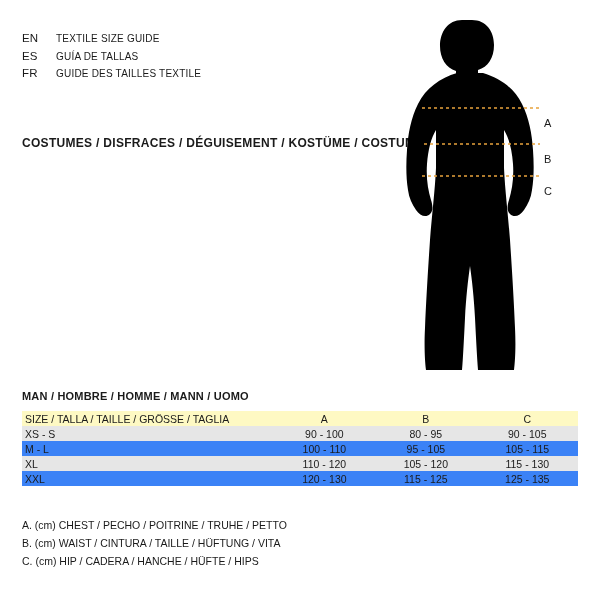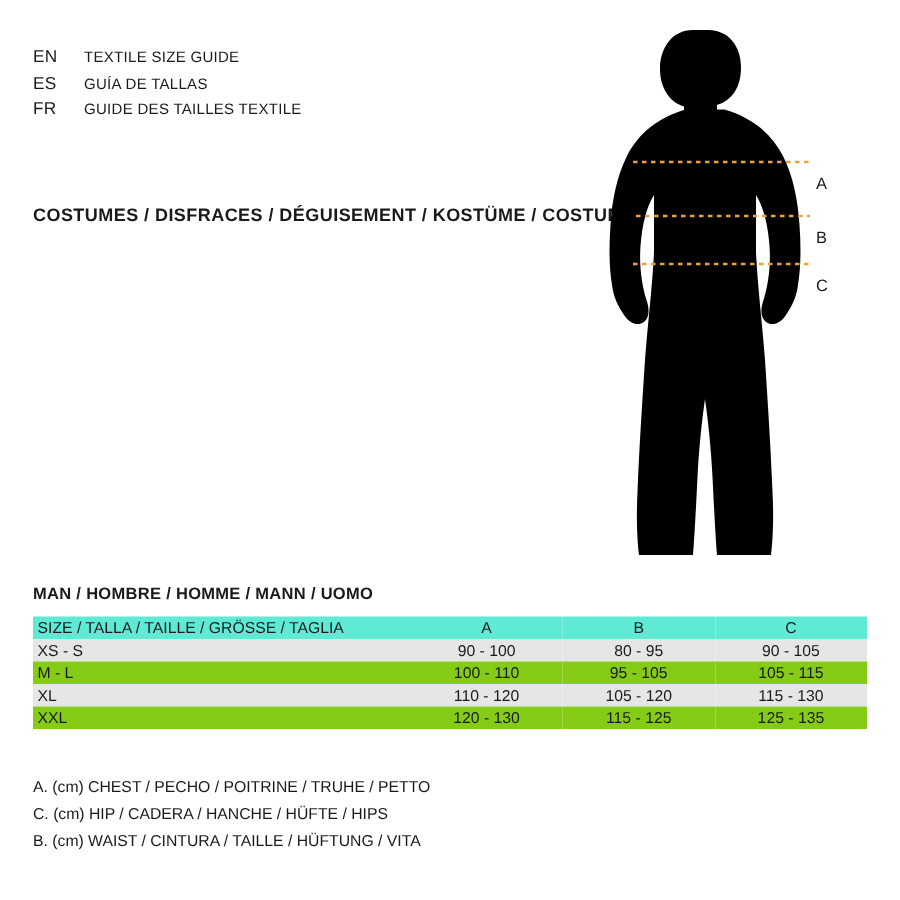--- a/index.html
+++ b/index.html
@@ -92,26 +92,26 @@
     font-size: 10.5px;
   }
   table.size-table td, table.size-table th {
     padding: 0;
     height: 15px;
     font-weight: normal;
     text-align: left;
     vertical-align: middle;
   }
   .hdr-row td {
-    background: #5eead4;
+    background: #fef9c3;
     font-weight: normal;
     height: 16px;
   }
   .row-light td { background: #e6e6e6; }
-  .row-dark td { background: #84cc16; }
+  .row-dark td { background: #3b82f6; }
   .col-label { width: 250px; padding-left: 3px !important; }
   .col-a, .col-b, .col-c { width: 102px; text-align: center !important; }
 
   
   .legend {
     position: absolute;
     left: 22px;
     top: 516px;
     font-size: 10.5px;
     line-height: 18px;
@@ -220,17 +220,17 @@
         <td class="col-label">XXL</td>
         <td class="col-a">120 - 130</td>
         <td class="col-b">115 - 125</td>
         <td class="col-c">125 - 135</td>
       </tr>
     </tbody>
   </table>
 
   <div class="legend">
     <div>A. (cm) CHEST / PECHO / POITRINE / TRUHE / PETTO</div>
+    <div>B. (cm) WAIST / CINTURA / TAILLE / HÜFTUNG / VITA</div>
     <div>C. (cm) HIP / CADERA / HANCHE / HÜFTE / HIPS</div>
-    <div>B. (cm) WAIST / CINTURA / TAILLE / HÜFTUNG / VITA</div>
   </div>
 
 </div>
 
 </body></html>

